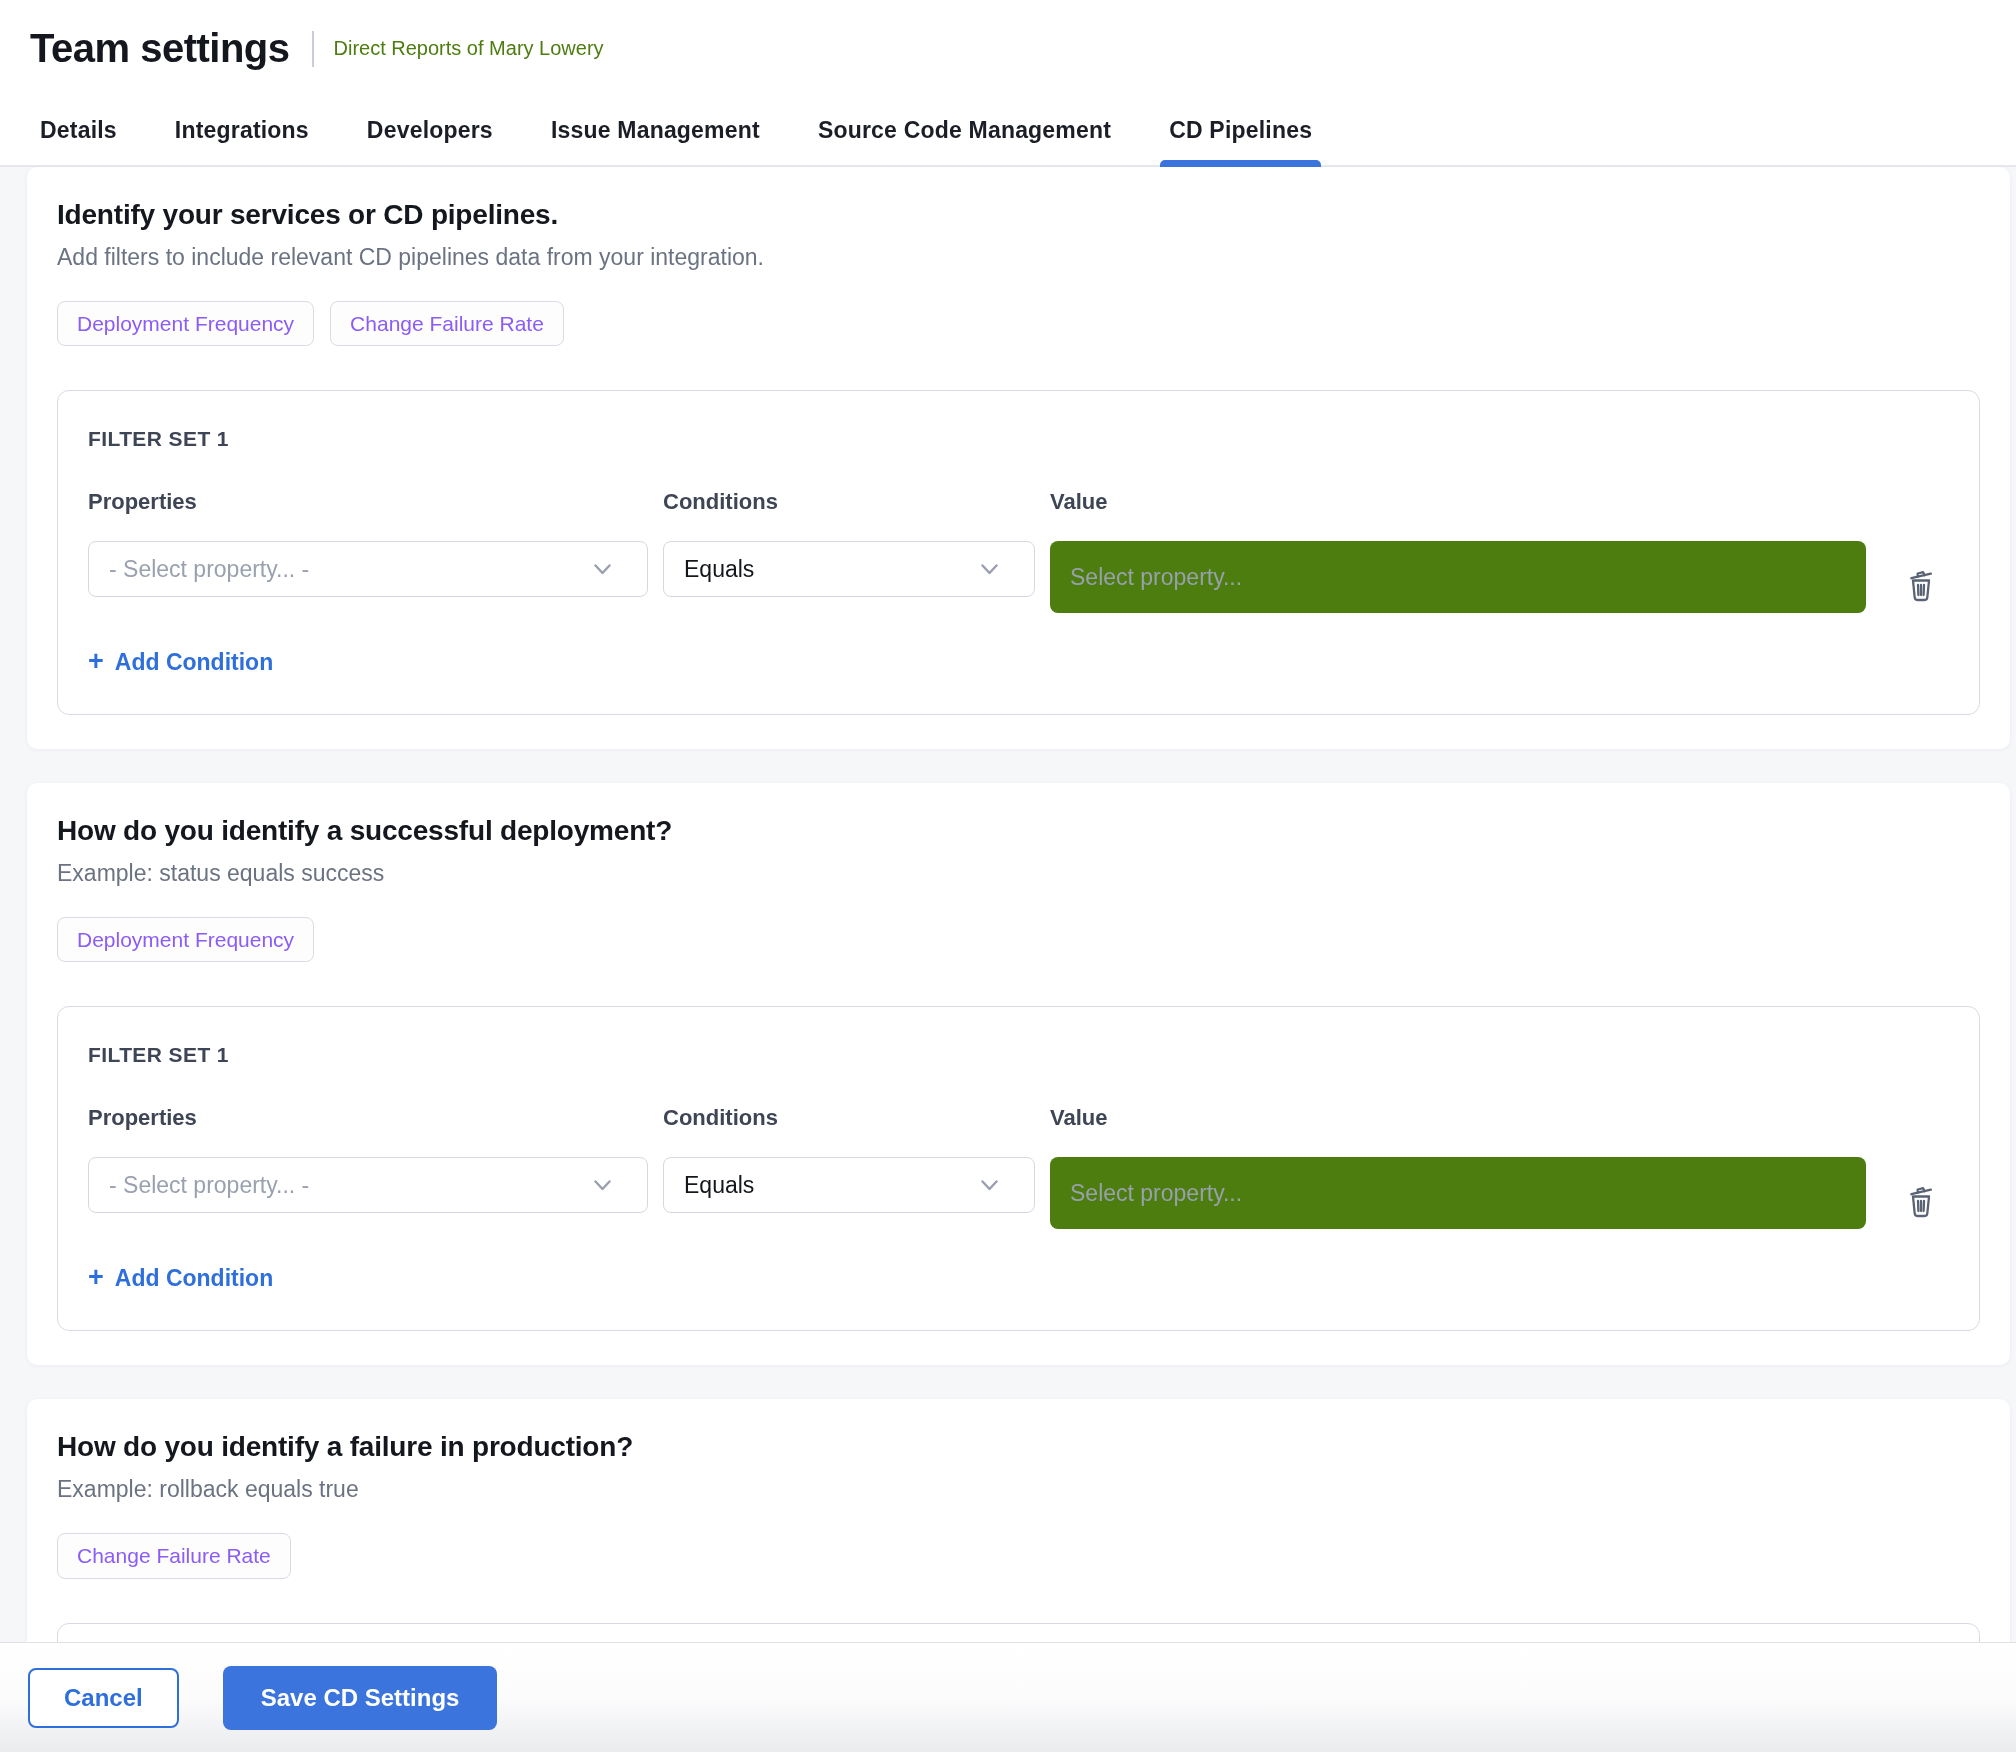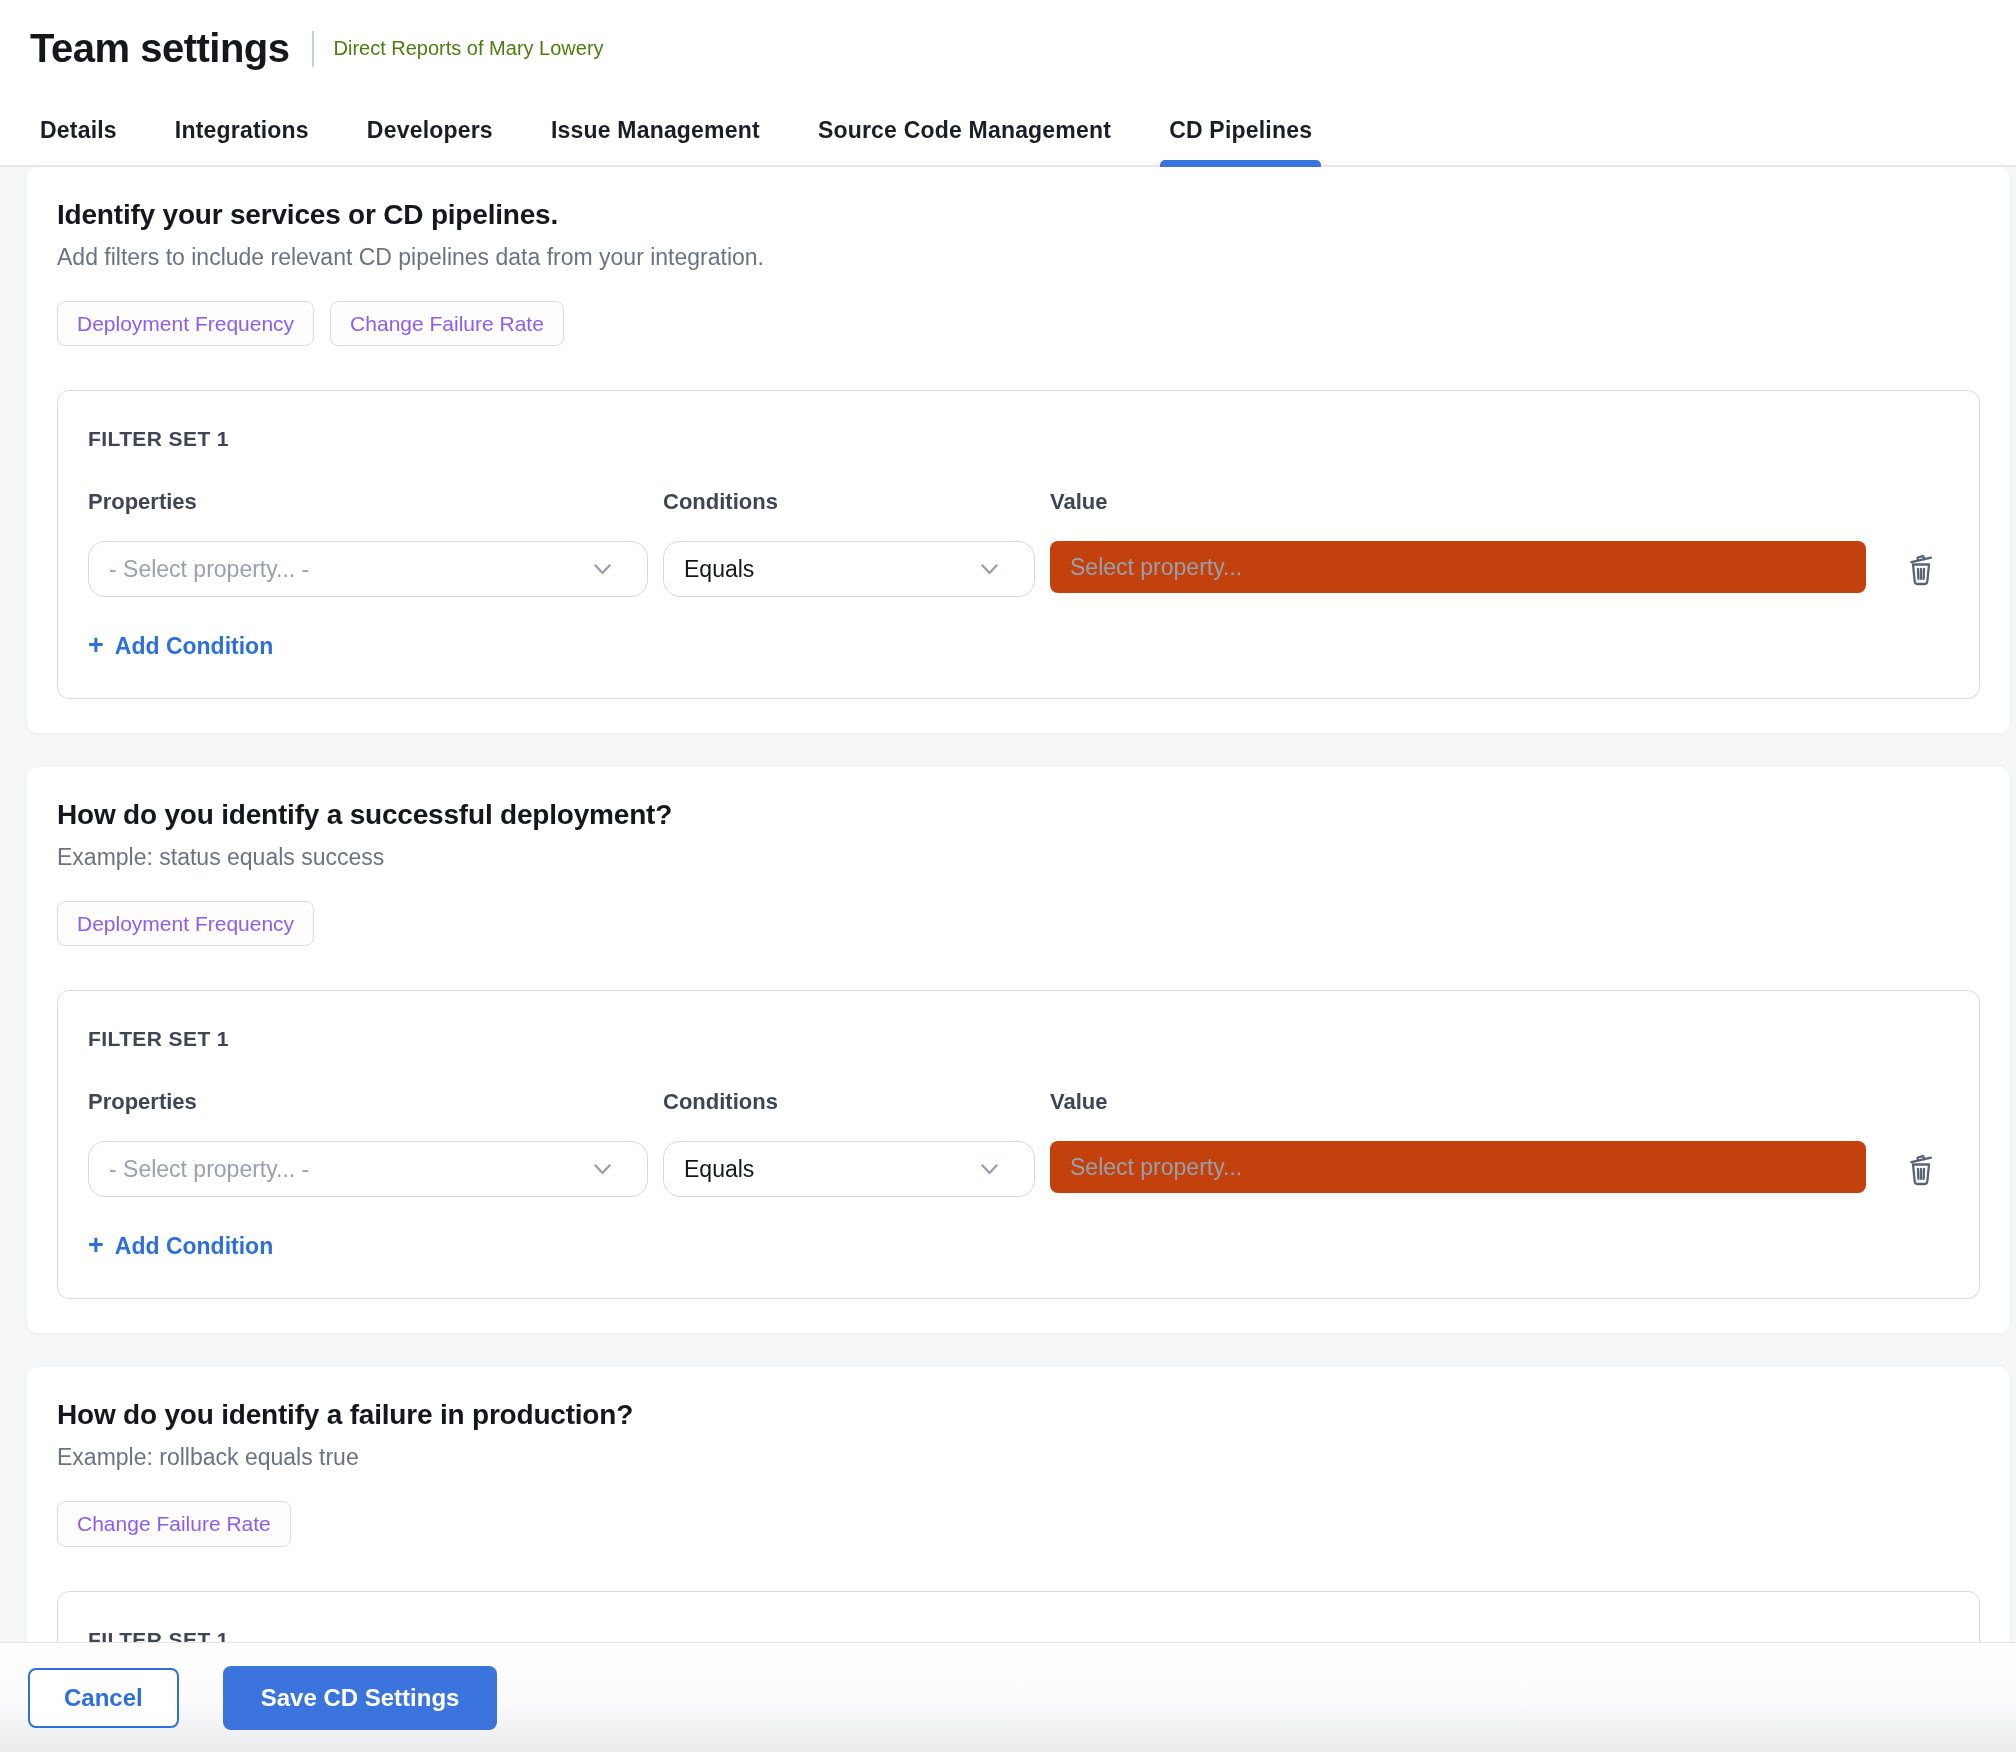--- a/index.html
+++ b/index.html
@@ -28,25 +28,25 @@
 
   
   .filter-card { margin-top:44px; border:1.5px solid #d8dbe6; border-radius:12px; padding:36px 30px 38px 30px; }
   .filter-title { font-size:21px; font-weight:bold; color:#3e4555; letter-spacing:0.4px; }
   .filter-grid { display:flex; align-items:flex-start; gap:15px; margin-top:38px; }
   .fcol { display:flex; flex-direction:column; }
   .fcol-props { width:560px; }
   .fcol-cond  { width:372px; }
   .fcol-value { flex:1; }
   .field-label { font-size:22px; font-weight:bold; color:#3e4555; margin-bottom:26px; }
-  .select { height:56px; background:#fff; border:1.5px solid #d5d8e2; border-radius:17px; padding:0 36px 0 20px; display:flex; align-items:center; justify-content:space-between; font-size:23px; cursor:pointer; }
+  .select { height:56px; background:#fff; border:1.5px solid #d5d8e2; border-radius:8px; padding:0 36px 0 20px; display:flex; align-items:center; justify-content:space-between; font-size:23px; cursor:pointer; }
   .select .placeholder { color:#9aa1ae; }
   .select .value { color:#14171c; }
   .chevron { flex:0 0 auto; margin-left:12px; }
-  .value-input { height:52px; width:100%; background:#c2410c; border:none; border-radius:8px; padding:0 20px; font-size:23px; font-family:"Liberation Sans", sans-serif; color:#14171c; }
+  .value-input { height:72px; width:100%; background:#4d7c0f; border:none; border-radius:8px; padding:0 20px; font-size:23px; font-family:"Liberation Sans", sans-serif; color:#14171c; }
   .value-input::placeholder { color:#97a0ab; }
   .trash-col { align-self:flex-end; height:56px; display:flex; align-items:center; justify-content:center; width:56px; margin-left:12px; cursor:pointer; }
   .add-condition { margin-top:36px; display:inline-flex; align-items:center; gap:11px; color:#2e6fdb; font-size:23px; font-weight:bold; cursor:pointer; }
   .plus-glyph { font-size:27px; font-weight:bold; line-height:1; position:relative; top:-1px; }
 
   
   .footer-bar { position:absolute; left:0; right:0; bottom:0; height:110px; border-top:1px solid #dfe1e5;
     background:linear-gradient(180deg, #ffffff 0%, #fcfcfd 50%, #eaebed 100%); display:flex; align-items:center; gap:44px; padding-left:28px; }
   .btn { border-radius:8px; font-size:24px; font-weight:bold; font-family:"Liberation Sans", sans-serif; display:flex; align-items:center; justify-content:center; cursor:pointer; }
   .btn-cancel { height:60px; padding:0 34px; background:#fff; border:2px solid #2e6fdb; color:#2e6fdb; }

